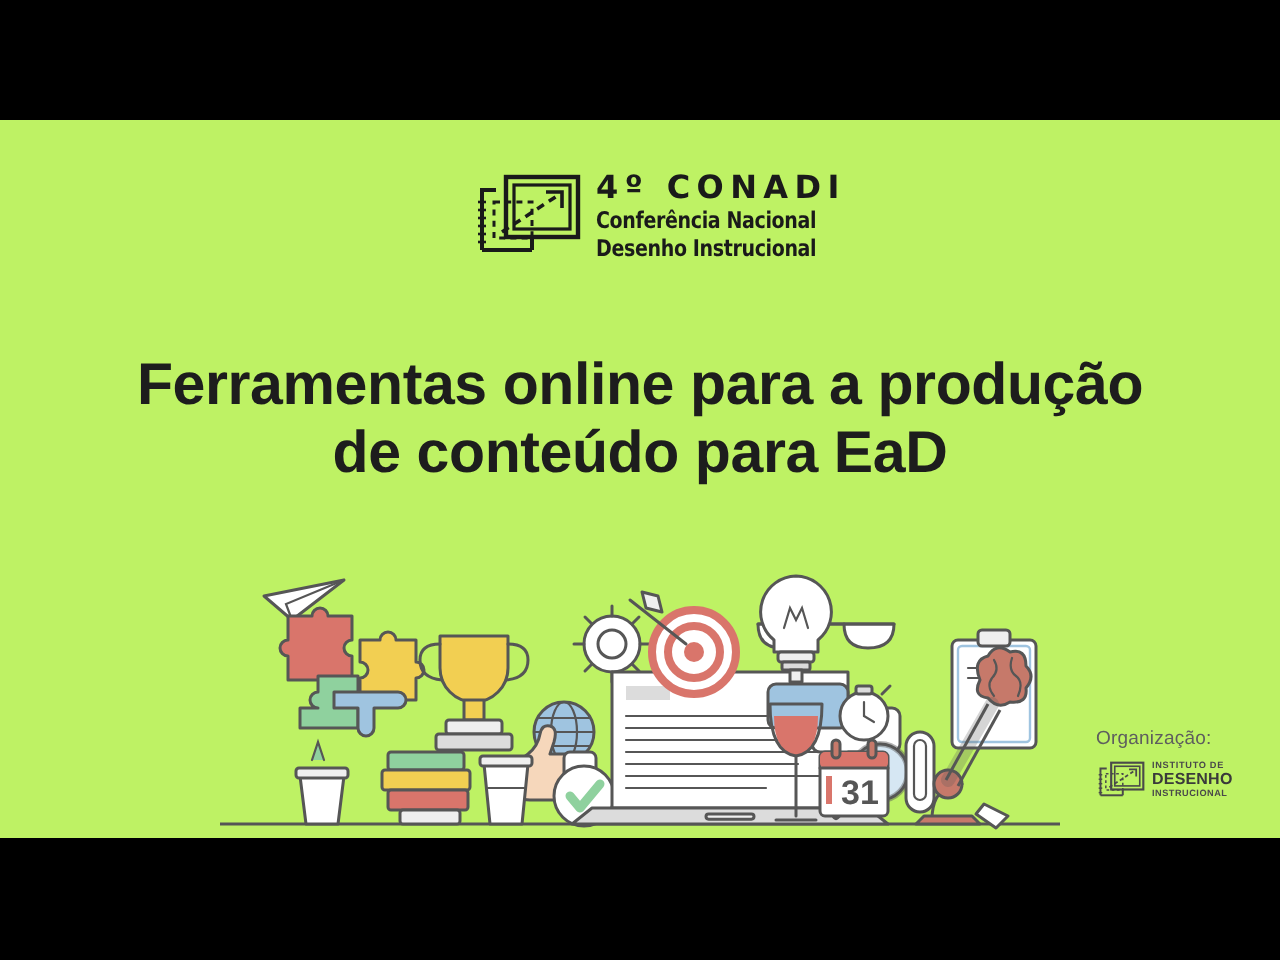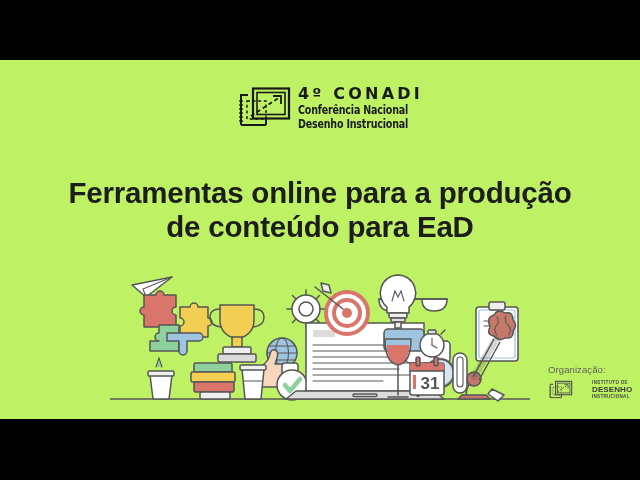--- a/index.html
+++ b/index.html
@@ -84,42 +84,42 @@
     line-height: 1.16;
     color: #1d1d1d;
     letter-spacing: -0.2px;
     white-space: pre-line;
   }
 
   
   #illustration {
     position: absolute;
     left: 110px;
-    top: 211px;
+    top: 224px;
     width: 420px;
     height: 144px;
   }
   #illustration svg { display: block; width: 420px; height: 144px; }
 
   
   #organizer {
     position: absolute;
     left: 548px;
     top: 292px;
     width: 86px;
     margin-top: 12px;
   }
   #organizer-label {
     font-family: "Liberation Sans", sans-serif;
     font-size: 9.5px;
     color: #5e5e5e;
     margin-bottom: 4px;
     letter-spacing: 0.1px;
   }
-  #organizer-logo { display: flex; align-items: center; gap: 19px; }
+  #organizer-logo { display: flex; align-items: center; gap: 3px; }
   #organizer-mark { width: 25px; height: 23px; display: block; flex: none; }
   #organizer-wordmark { display: flex; flex-direction: column; line-height: 1.05; }
   .org-line-1 {
     font-family: "Liberation Sans", sans-serif;
     font-size: 4.6px;
     font-weight: 700;
     letter-spacing: 0.35px;
     color: #4a4a4a;
   }
   .org-line-2 {

